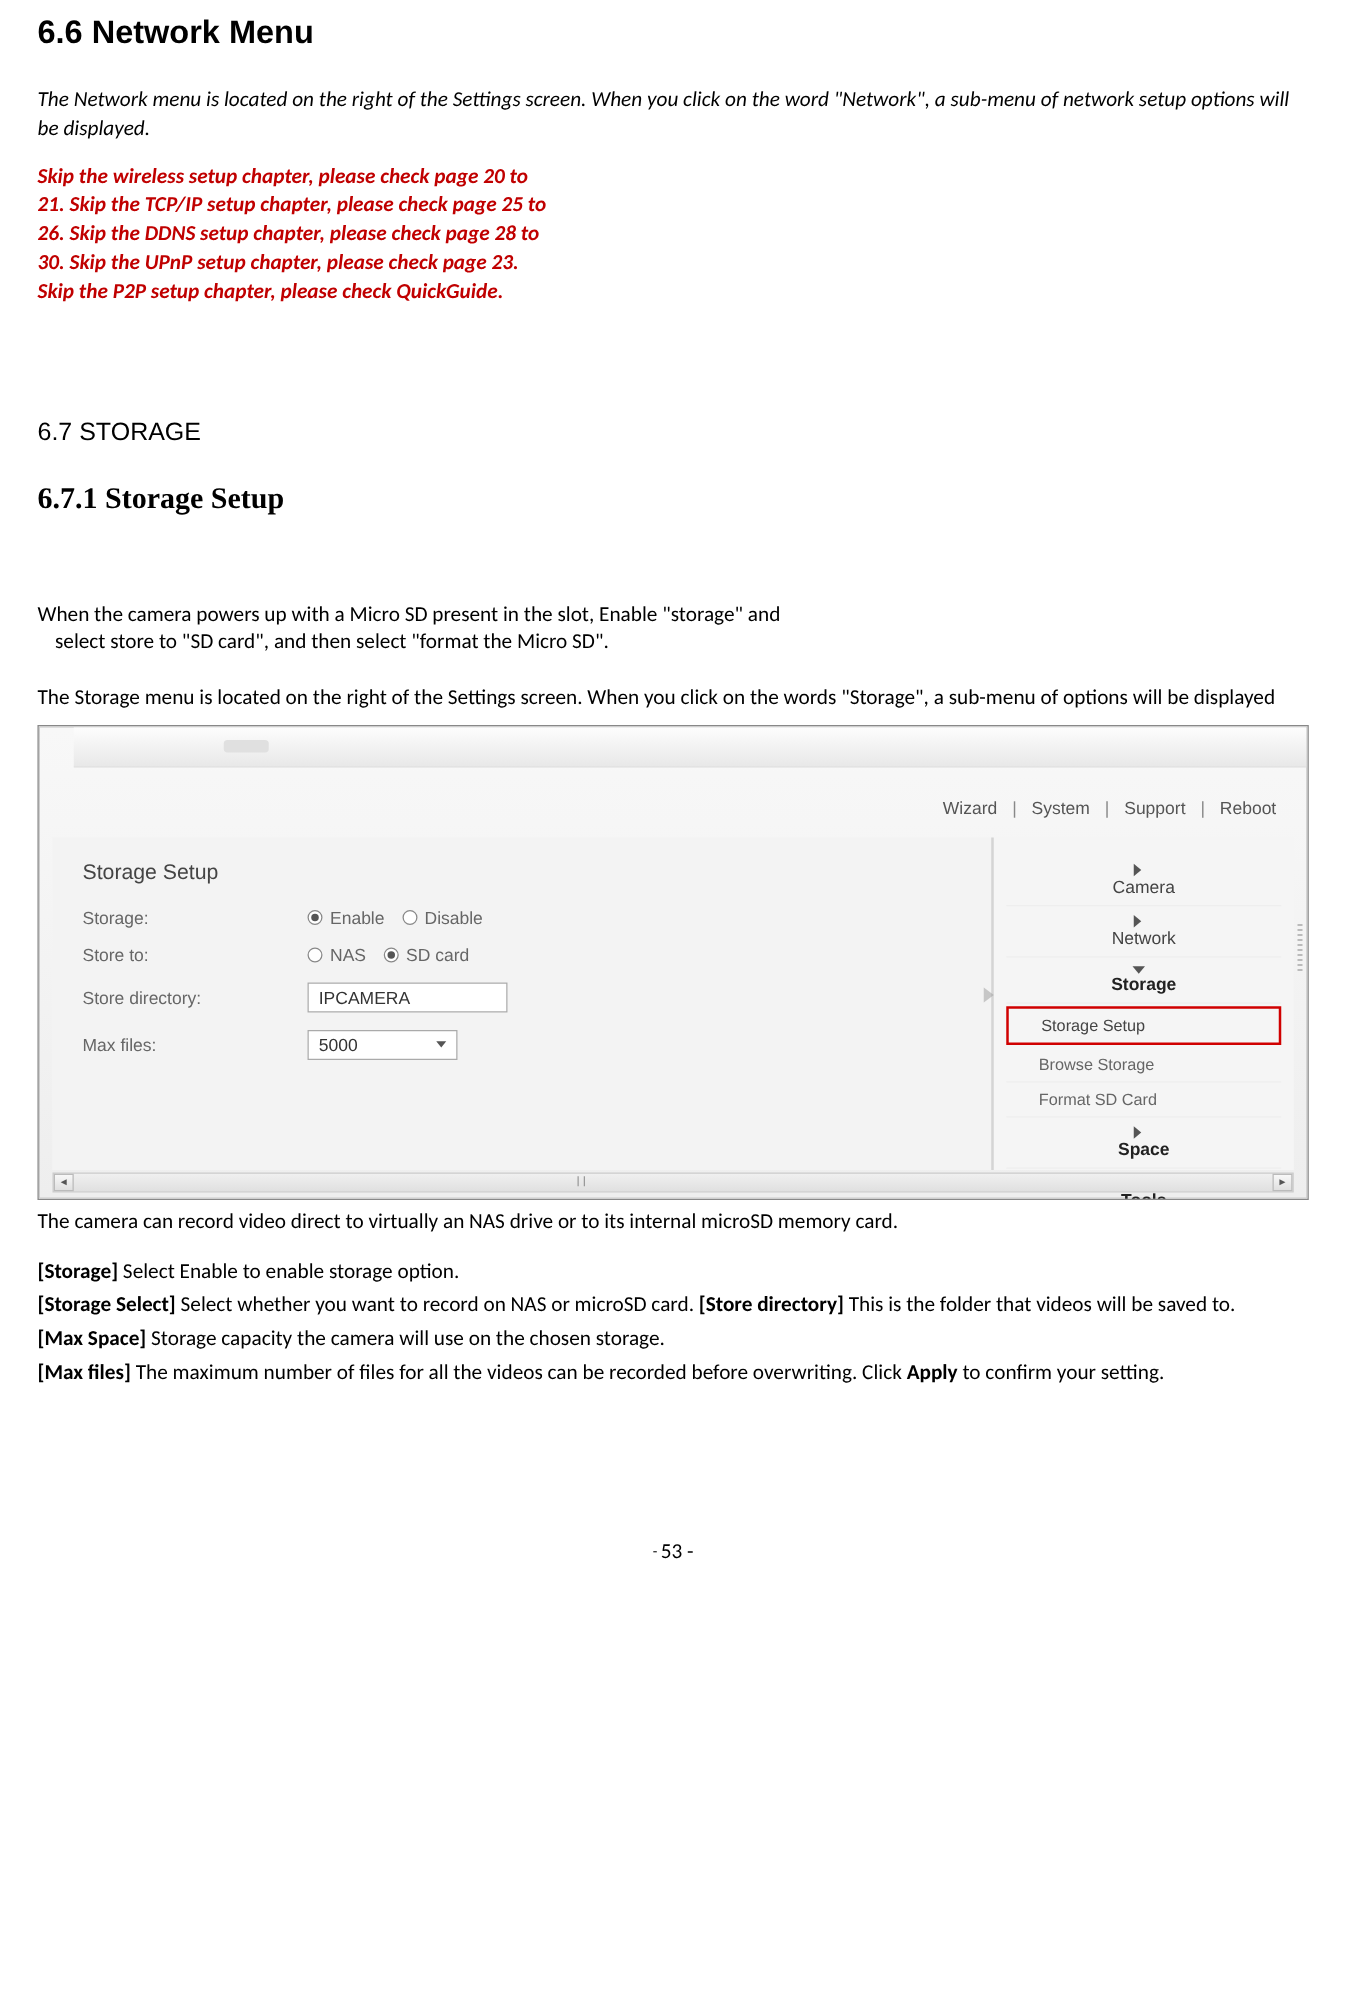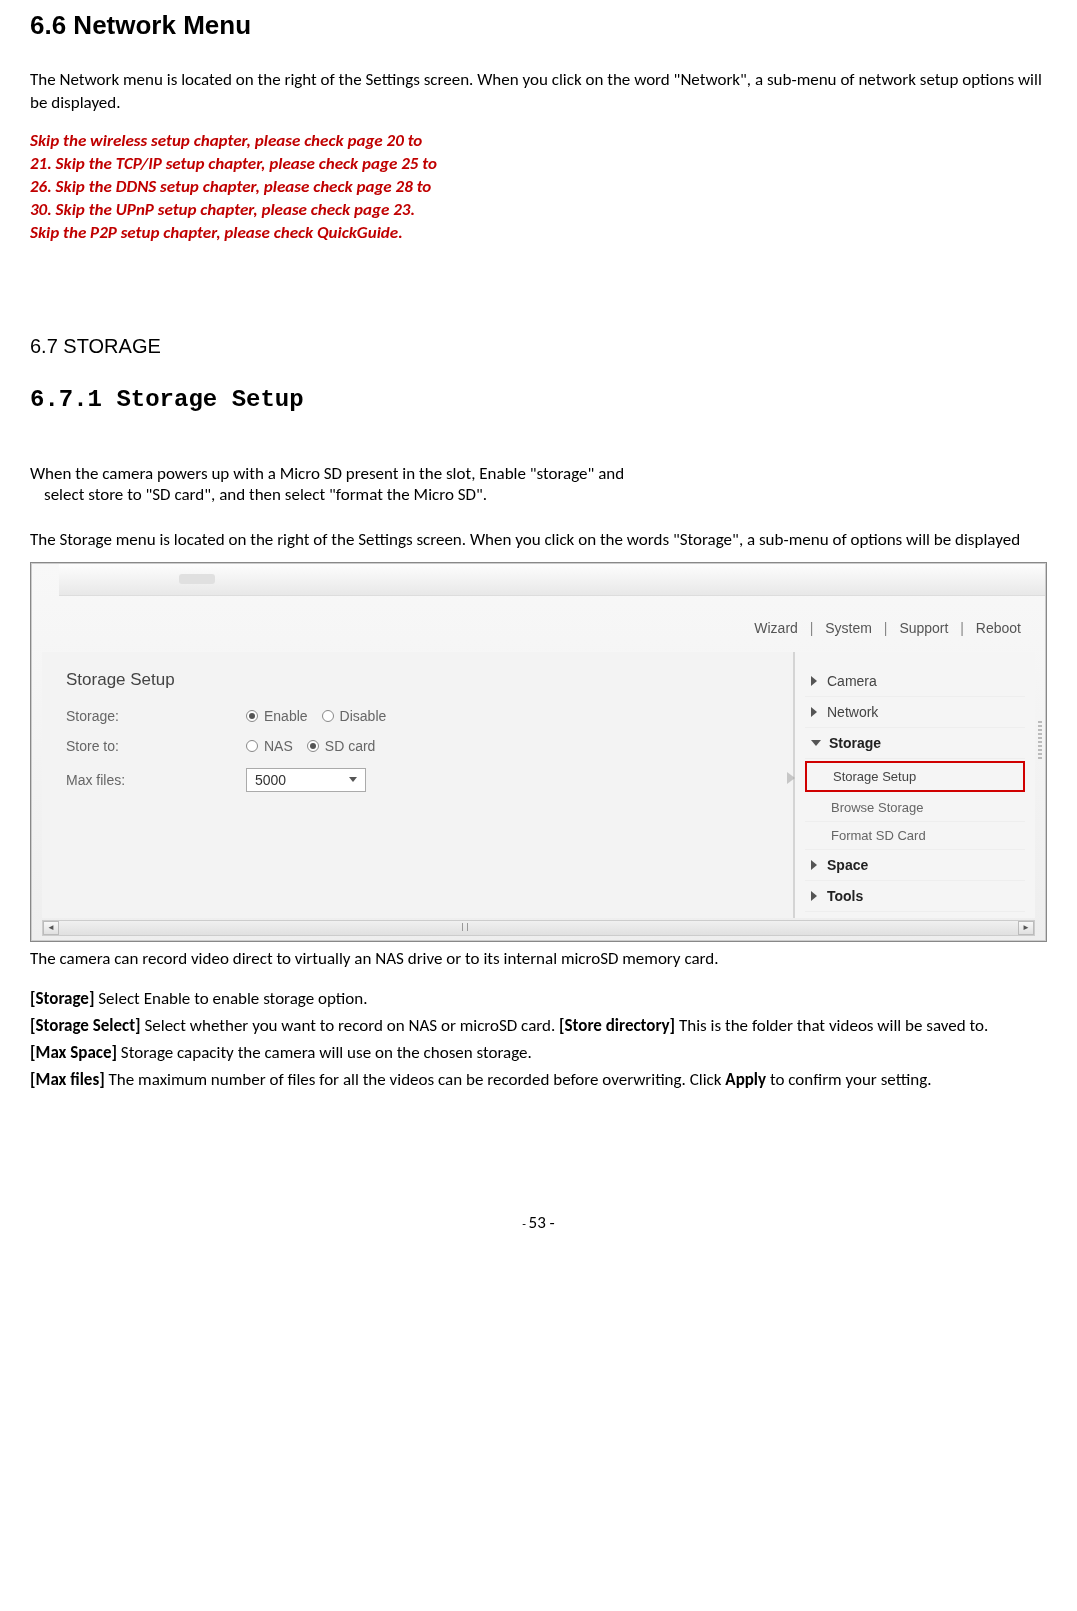--- a/index.html
+++ b/index.html
@@ -19,27 +19,27 @@
       margin-bottom: 28px;
     }
     .h-section2 {
       font-family: Arial, sans-serif;
       font-size: 20px;
       font-weight: normal;
       margin-top: 90px;
       margin-bottom: 28px;
     }
     .h-sub {
-      font-family: Liberation Mono, monospace;
+      font-family: Liberation Serif, serif;
       font-size: 24px;
       font-weight: bold;
-      margin-bottom: 50px;
+      margin-bottom: 68px;
     }
     p { margin-bottom: 4px; line-height: 1.35; }
-    .para-block { margin-bottom: 15px; }
+    .para-block { margin-bottom: 15px; font-style: italic; }
     .red-note {
       color: #c00000;
       font-style: italic;
       font-weight: bold;
       line-height: 1.35;
       margin-top: 6px;
     }
     .indent-line { margin-left: 14px; }
     .gap-mid { margin-top: 24px; }
     .gap-small { margin-top: 18px; }
@@ -179,20 +179,21 @@
       padding: 1px 6px;
       color: #666;
     }
     .side-item {
       display: flex;
       align-items: center;
       padding: 7px 6px;
       font-size: 14px;
       color: #444;
       border-bottom: 1px solid #eee;
+      flex-direction: column;
     }
     .side-item.bold { font-weight: bold; color: #222; }
     .side-item .arrow {
       width: 0; height: 0;
       margin-right: 10px;
       border-top: 5px solid transparent;
       border-bottom: 5px solid transparent;
       border-left: 6px solid #555;
     }
     .side-item .arrow-down {
@@ -325,20 +326,24 @@
 
         <div class="frow">
           <span class="flabel">Store to:</span>
           <span class="radio"></span>
           <span>NAS</span>
           <span style="width:14px"></span>
           <span class="radio sel"></span>
           <span>SD card</span>
         </div>
 
+        <div class="frow">
+          <span class="flabel">Store directory:</span>
+          <span class="txt-input">IPCAMERA</span>
+        </div>
 
 
         <div class="frow">
           <span class="flabel">Max files:</span>
           <span class="sel-input">
             <span>5000</span>
             <span class="caret"></span>
           </span>
         </div>
 

